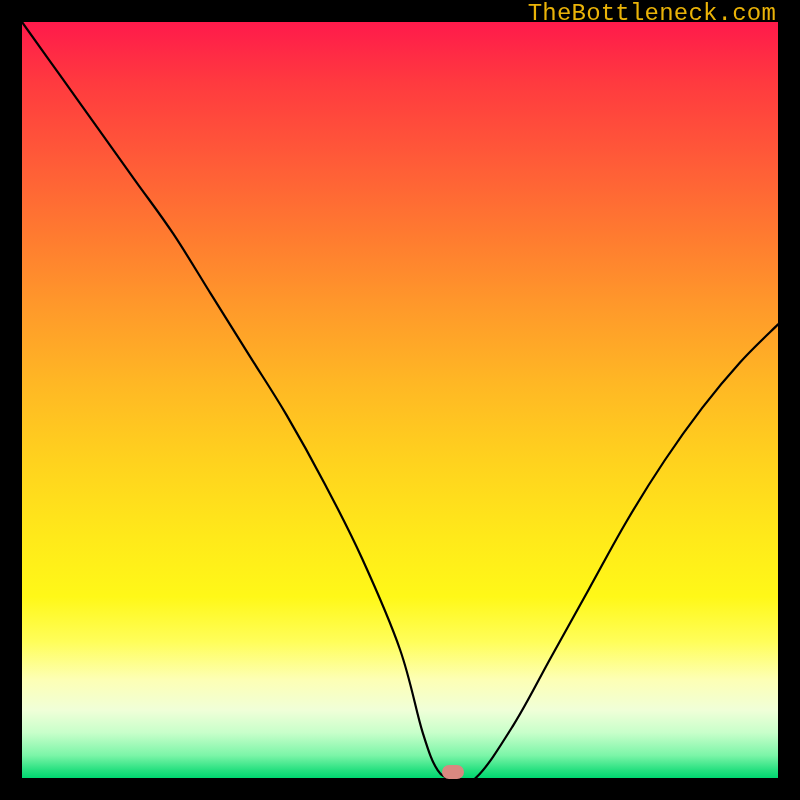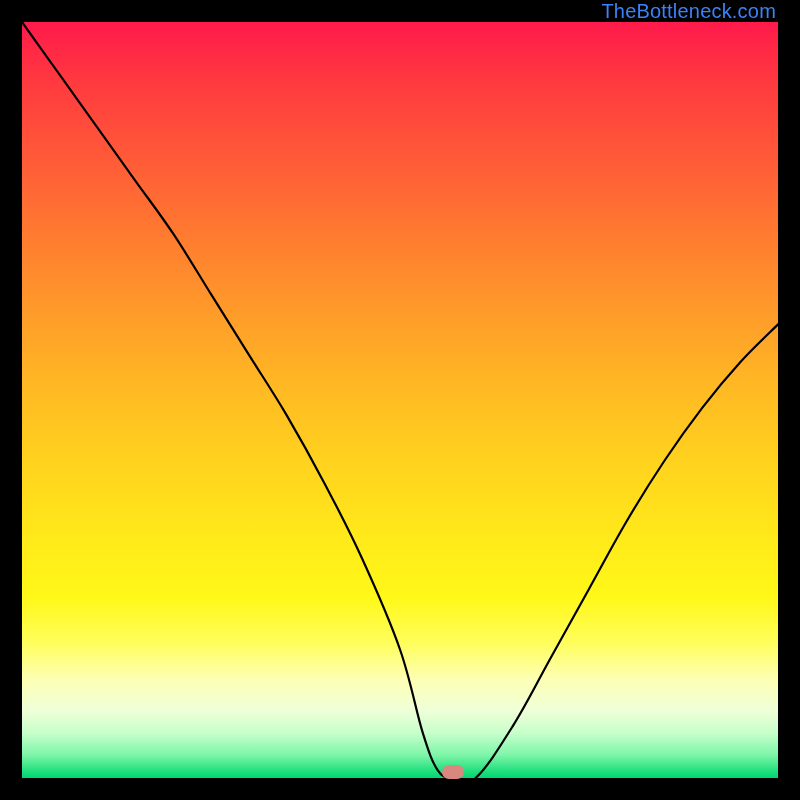--- a/index.html
+++ b/index.html
@@ -39,25 +39,26 @@
       #c8ffca 94%,
       #7cf5a8 97%,
       #24e07f 99%,
       #00d770 100%
     );
   }
   .watermark {
     position: absolute;
     top: 0px;
     right: 24px;
-    color: #3b82f6;
-    font-size: 20px;
+    color: #eab308;
+    font-size: 24px;
     font-weight: 500;
     letter-spacing: 0.2px;
     user-select: none;
+    font-family: Liberation Mono, monospace;
   }
   .curve-svg {
     position: absolute;
     left: 0;
     top: 0;
     width: 756px;
     height: 756px;
   }
   .marker {
     position: absolute;

